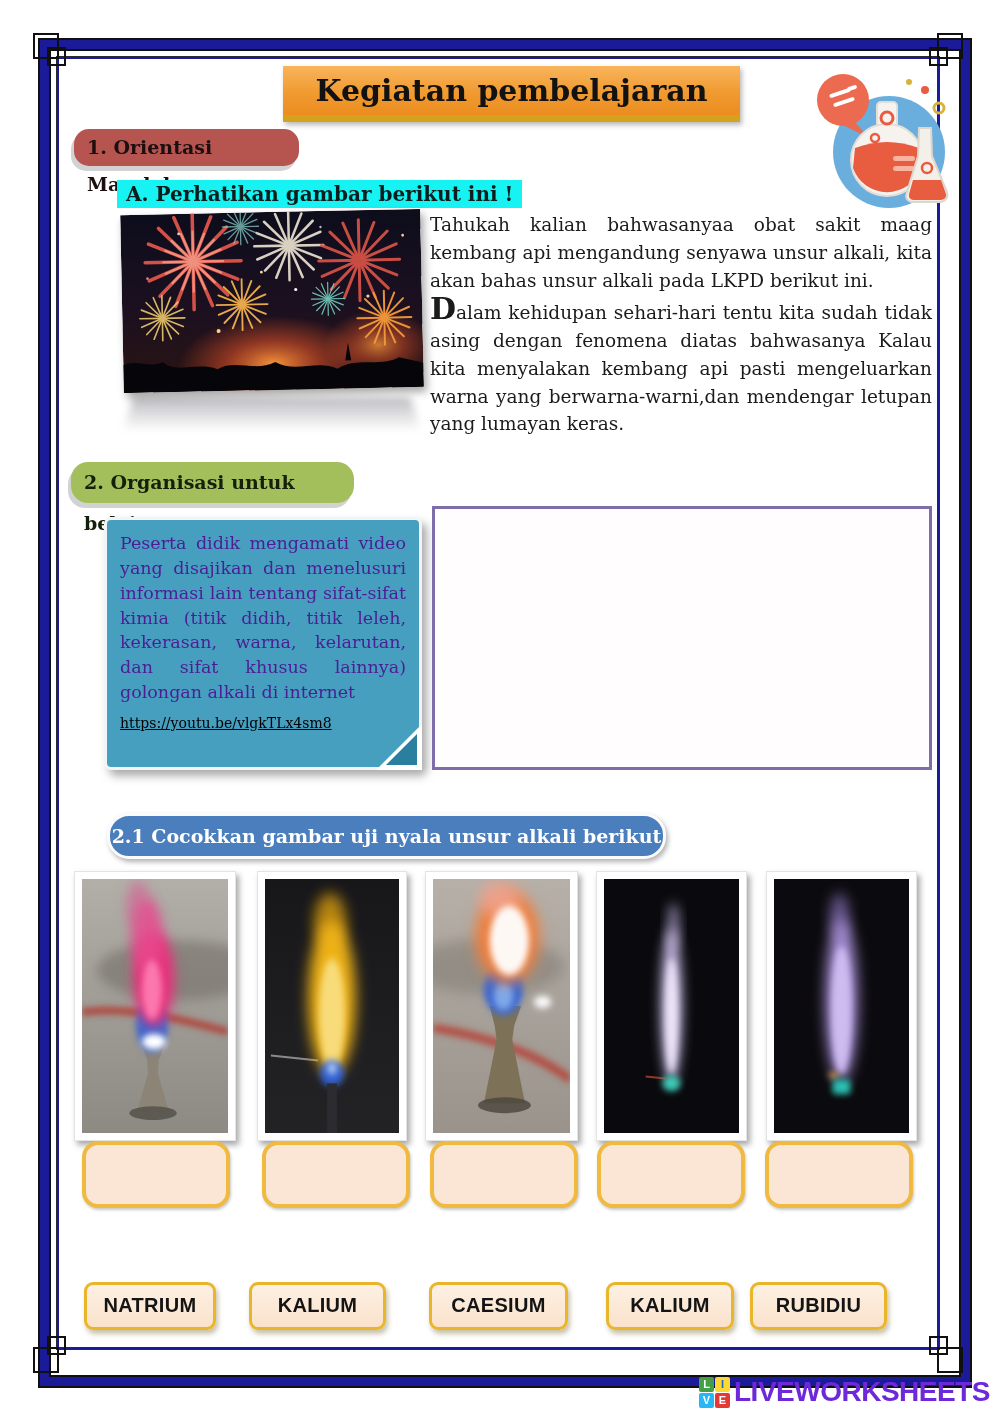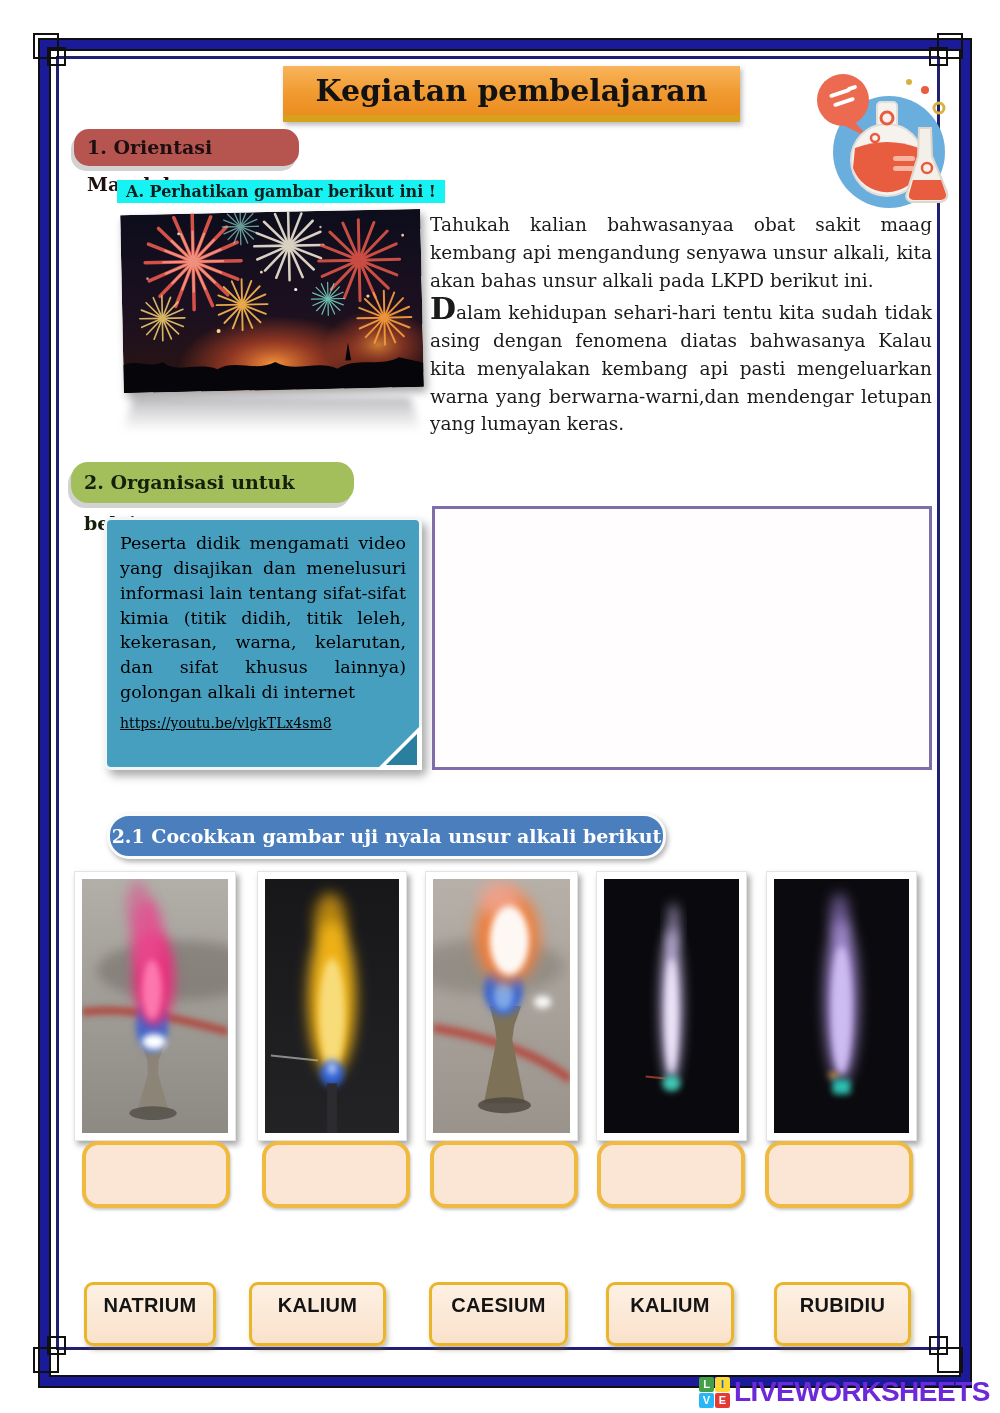--- a/index.html
+++ b/index.html
@@ -22,54 +22,54 @@
   .banner span{font-size:30px;font-weight:bold;color:#121212;line-height:49px;}
 
   
   .badge-red{left:74px;top:129px;width:225px;height:37px;background:#b65450;
     border-radius:15px;box-shadow:-3px 5px 0 rgba(205,205,205,.9);
     font-size:19px;font-weight:bold;color:#1d0f0f;line-height:37px;padding-left:13px;box-sizing:border-box;}
   .badge-green{left:71px;top:462px;width:283px;height:41px;background:#a3bf5c;
     border-radius:17px;box-shadow:-3px 5px 0 rgba(205,205,205,.9);
     font-size:19px;font-weight:bold;color:#15200a;line-height:41px;padding-left:13px;box-sizing:border-box;}
   .subhead{left:117px;top:180px;background:#17f2f2;padding:2px 9px;
-    font-size:16px;font-weight:bold;color:#0c1d1d;}
+    font-size:20px;font-weight:bold;color:#0c1d1d;}
   .pill{left:107px;top:813px;width:553px;height:40px;background:#4b7ebd;
     border-radius:22px;border:3px solid #fbfbfb;box-shadow:2px 3px 5px rgba(0,0,0,.3);
     text-align:center;}
   .pill span{color:#fff;font-size:19px;font-weight:bold;line-height:40px;}
 
   
   .para{left:430px;top:211px;width:502px;font-size:18.5px;line-height:1.5;
     text-align:justify;color:#1b1b1b;}
   .para p{margin:0;}
   .dropcap{font-size:30px;font-weight:bold;line-height:1;}
   .fireworks{left:122px;top:212px;width:300px;height:178px;transform:rotate(-1.2deg);
     box-shadow:3px 5px 8px rgba(0,0,0,.35);}
   .fw-reflect{left:128px;top:394px;width:288px;height:46px;filter:blur(4px);
     background:linear-gradient(180deg,rgba(80,80,92,.38),rgba(255,255,255,0) 85%);
     transform:perspective(300px) rotateX(28deg);}
 
   
   .note{left:104px;top:517px;width:318px;height:253px;background:#479fbf;
     border:3px solid #f2f5f6;border-radius:7px;box-shadow:5px 6px 8px rgba(90,90,90,.5);
     box-sizing:border-box;padding:11px 13px;}
-  .note .txt{font-size:17.5px;line-height:1.42;color:#000000;text-align:justify;}
+  .note .txt{font-size:17.5px;line-height:1.42;color:#4c1d95;text-align:justify;}
   .note a.link{display:inline-block;margin-top:10px;color:#000000;text-decoration:underline;
     font-size:14px;cursor:pointer;}
   .fold{right:-3px;bottom:-3px;}
   .purple-box{left:432px;top:506px;width:494px;height:258px;border:3px solid #7f6daa;background:#fffdfd;}
 
   
   .card{top:871px;height:270px;background:#fff;border:1px solid #e4e4e4;
     box-shadow:3px 4px 6px rgba(0,0,0,.35);box-sizing:border-box;padding:7px;}
   .card svg{width:100%;height:100%;display:block;}
   .answer{top:1141px;width:148px;height:67px;background:#fbe6d6;border:4px solid #f0b93f;
     border-radius:16px;box-shadow:1px 2px 3px rgba(0,0,0,.22);box-sizing:border-box;}
-  .chip{top:1282px;height:64px;background:linear-gradient(180deg,#fdf0e3,#fae2cb);
+  .chip{top:1282px;height:48px;background:linear-gradient(180deg,#fdf0e3,#fae2cb);
     border:3px solid #e9b52b;border-radius:9px;box-shadow:2px 4px 5px rgba(120,100,40,.4);
     text-align:center;box-sizing:border-box;font-family:"Liberation Sans",sans-serif;}
   .chip span{font-size:20px;font-weight:800;color:#141414;line-height:41px;letter-spacing:.3px;}
 
   
   .brand{left:699px;top:1375px;height:34px;display:flex;align-items:center;}
   .logo-grid{width:31px;height:31px;display:grid;grid-template-columns:15px 15px;
     grid-template-rows:15px 15px;gap:1px;margin-right:4px;}
   .logo-grid div{font-family:"Liberation Sans",sans-serif;font-size:11px;font-weight:800;
     color:#fff;text-align:center;line-height:15px;border-radius:2px;}
@@ -343,21 +343,21 @@
   </div>
   <div class="abs chip" style="left:249px;width:137px;">
     <span>KALIUM</span>
   </div>
   <div class="abs chip" style="left:606px;width:128px;">
     <span>KALIUM</span>
   </div>
   <div class="abs chip" style="left:429px;width:139px;">
     <span>CAESIUM</span>
   </div>
-  <div class="abs chip" style="left:774px;width:137px;">
+  <div class="abs chip" style="left:750px;width:137px;">
     <span>RUBIDIU</span>
   </div>
 
   <div class="abs brand">
     <div class="logo-grid">
       <div class="lg-l">L</div>
       <div class="lg-i">I</div>
       <div class="lg-v">V</div>
       <div class="lg-e">E</div>
     </div>

